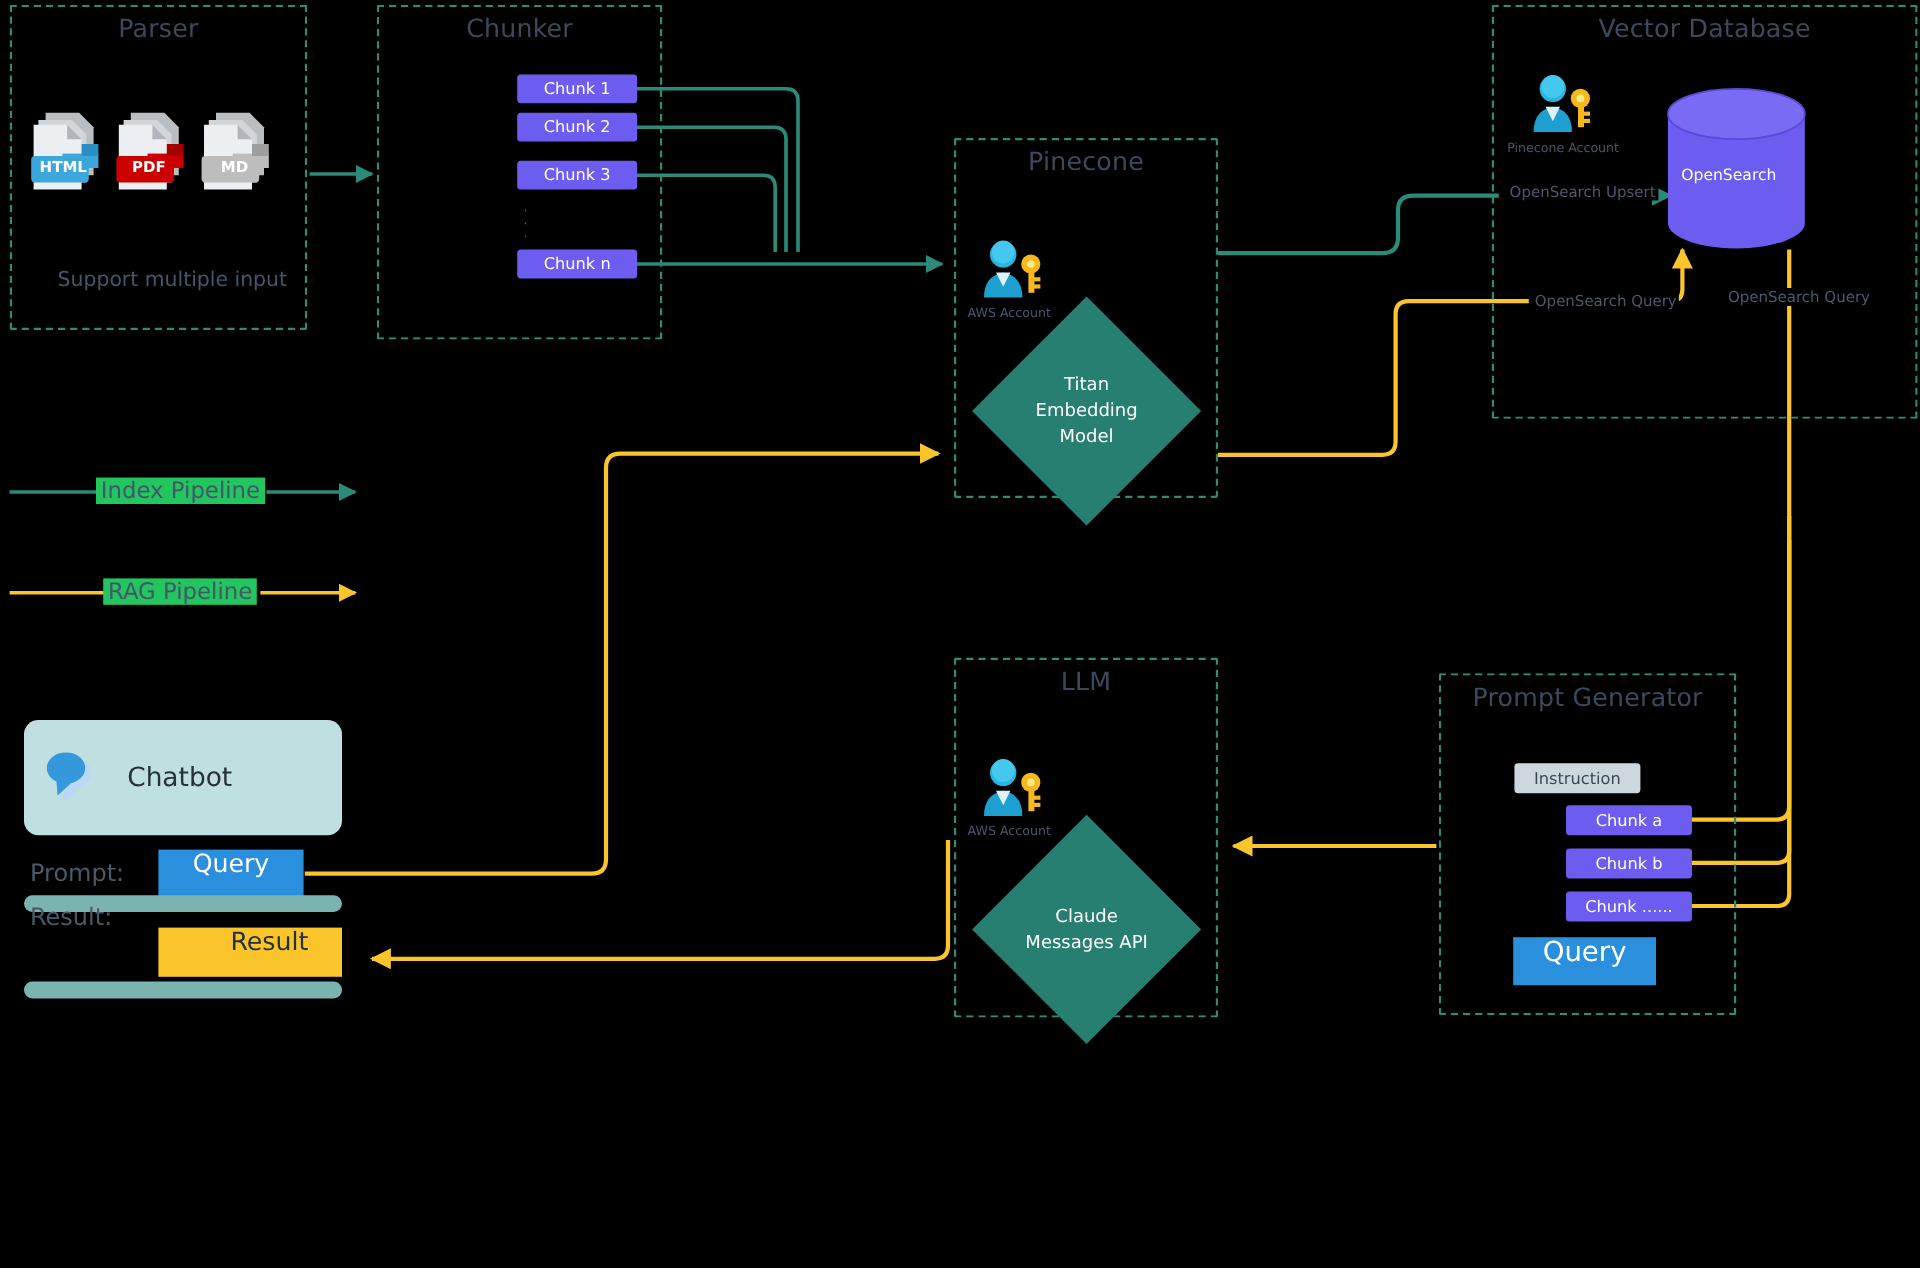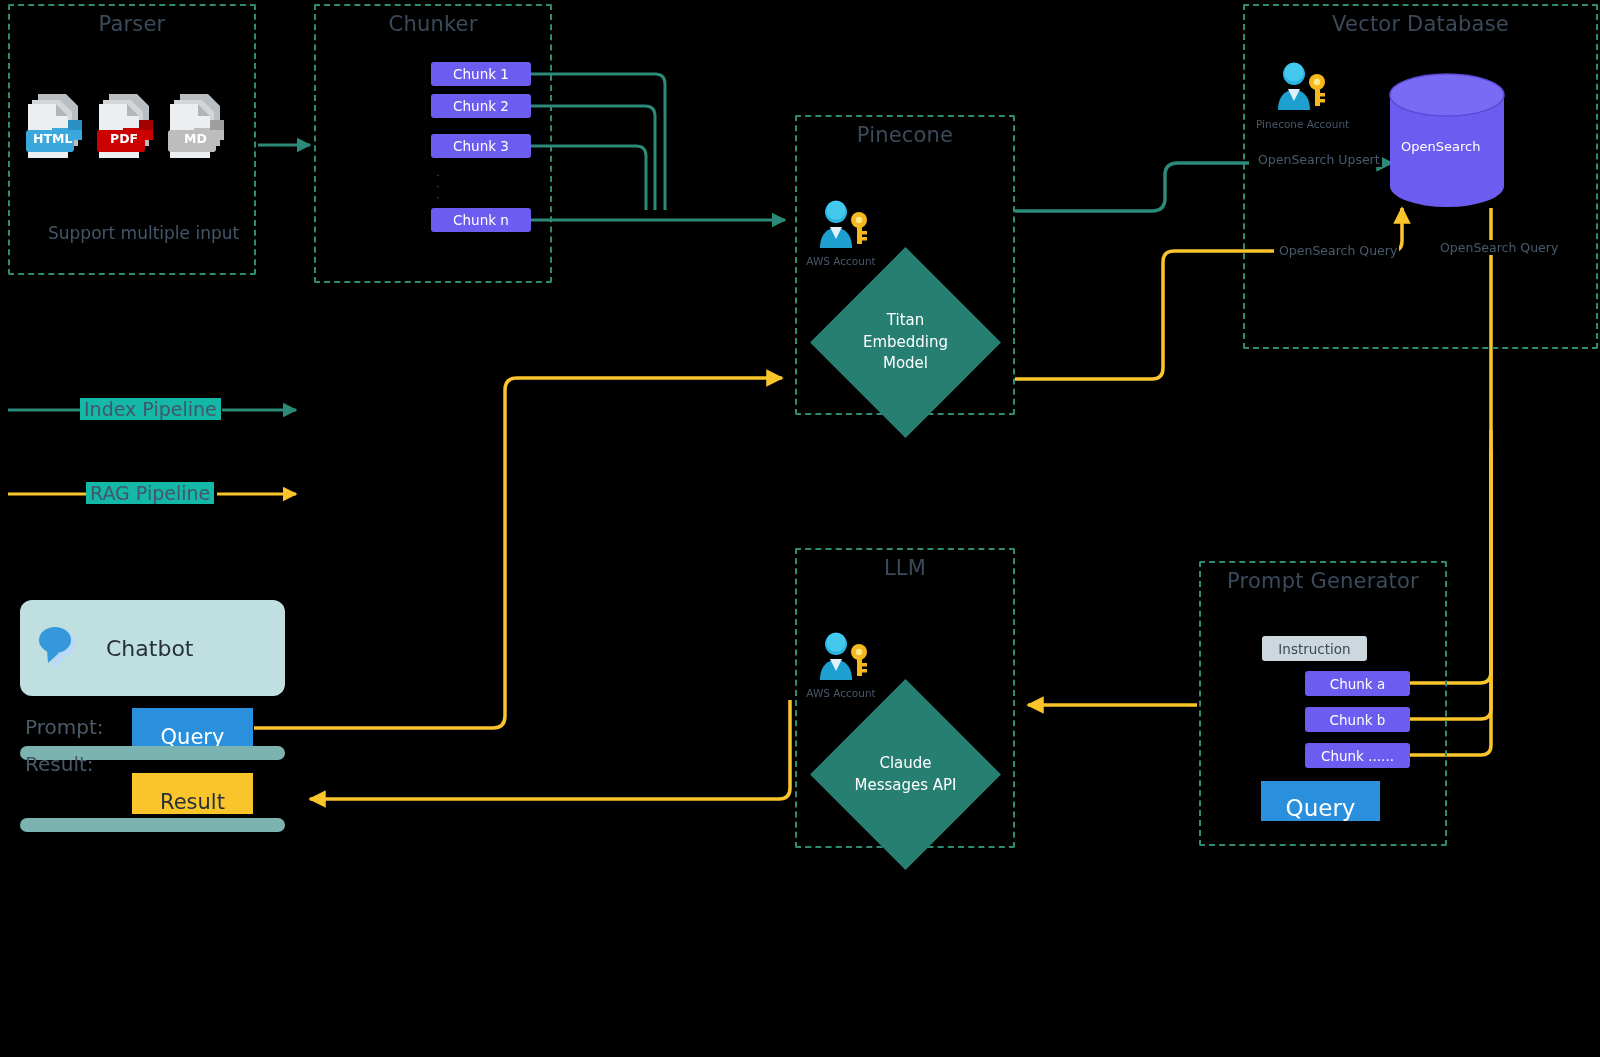--- a/index.html
+++ b/index.html
@@ -74,21 +74,21 @@
     color:#4a5a6b;
     white-space:nowrap;
     background:#000;
     padding:0 2px;
   }
   .legend-label{
     position:absolute;
     font-size:19px;
     color:#43566b;
     white-space:nowrap;
-    background:#14b8a6;
+    background:#22c55e;
     padding:0 4px;
   }
   
   .chatbot-card{
     position:absolute;
     background:#bfdfe0;
     border-radius:12px;
     display:flex;
     align-items:center;
   }
@@ -99,21 +99,21 @@
   }
   .io-label{
     position:absolute;
     font-size:20px;
     color:#4b5a68;
     white-space:nowrap;
   }
   .io-box{
     position:absolute;
     display:flex;
-    align-items:flex-end;
+    align-items:flex-start;
     justify-content:center;
     font-size:21px;
     white-space:nowrap;
   }
   .io-bar{
     position:absolute;
     background:#7bb3b0;
     border-radius:7px;
   }
   
@@ -402,18 +402,18 @@
     <div class="chatbot-text">Chatbot</div>
   </div>
 
   <div class="io-label" style="left:25px; top:715px;">Prompt:</div>
   <div class="io-box" style="left:132px; top:708px; width:121px; height:41px; background:#2a8fdc; color:#ffffff;">
     <span>Query</span>
   </div>
   <div class="io-bar" style="left:20px; top:746px; width:265px; height:14px;"></div>
 
   <div class="io-label" style="left:25px; top:752px;">Result:</div>
-  <div class="io-box" style="left:132px; top:773px; width:121px; height:41px; background:#f9c52b; color:#27313a;">
+  <div class="io-box" style="left:132px; top:773px; width:121px; height:41px; background:#f9c52b; color:#27313a;padding-left:32px;">
     <span>Result</span>
   </div>
   <div class="io-bar" style="left:20px; top:818px; width:265px; height:14px;"></div>
 
 </div>
 
 </body></html>

